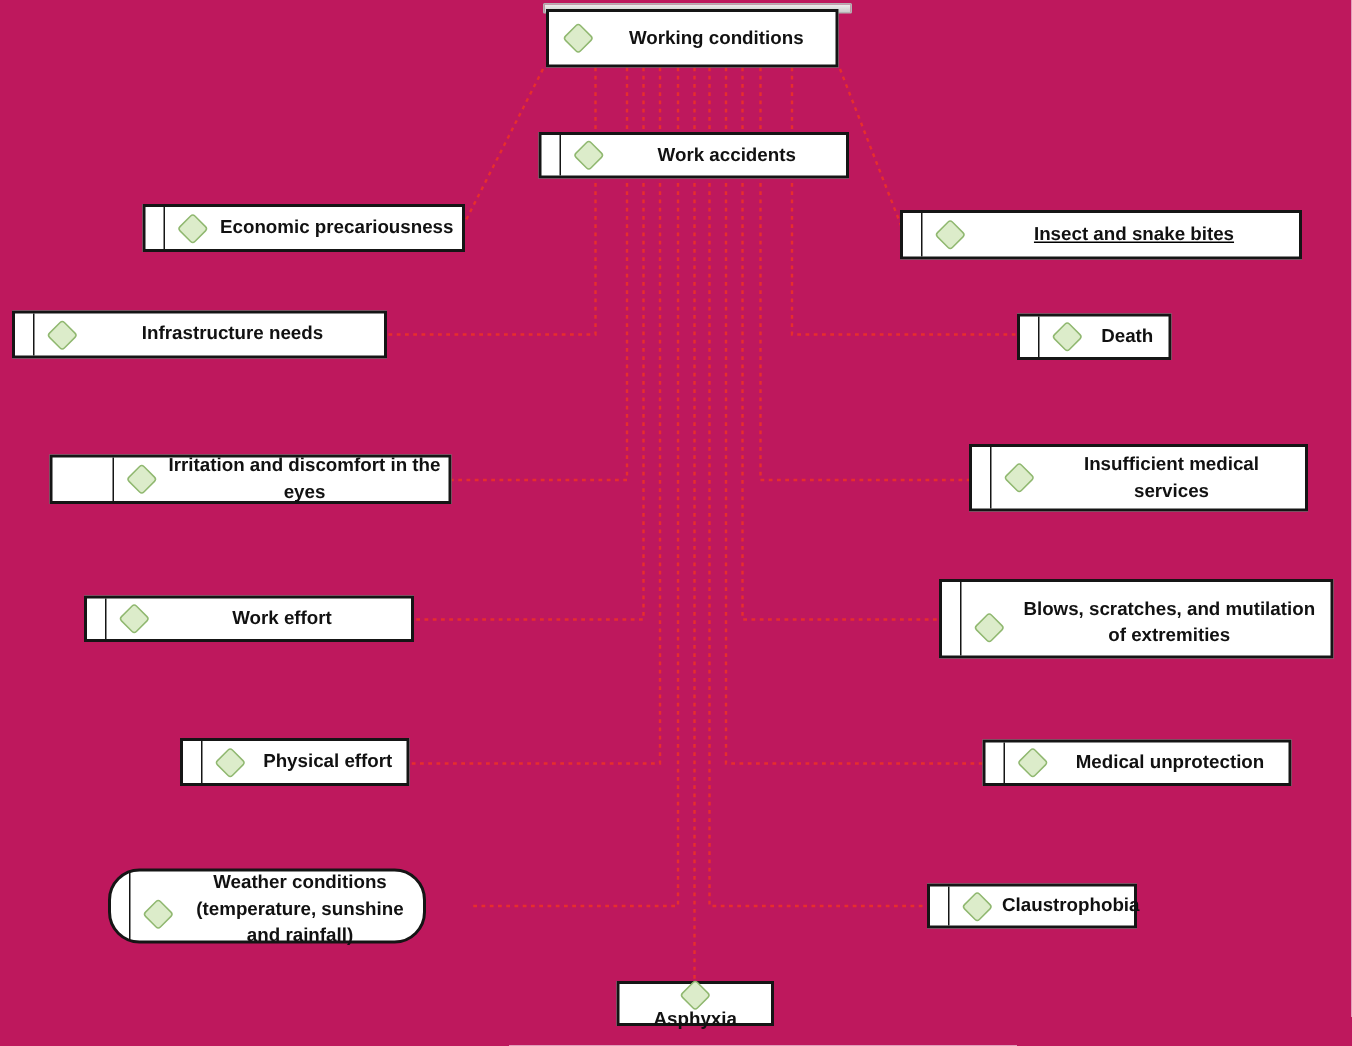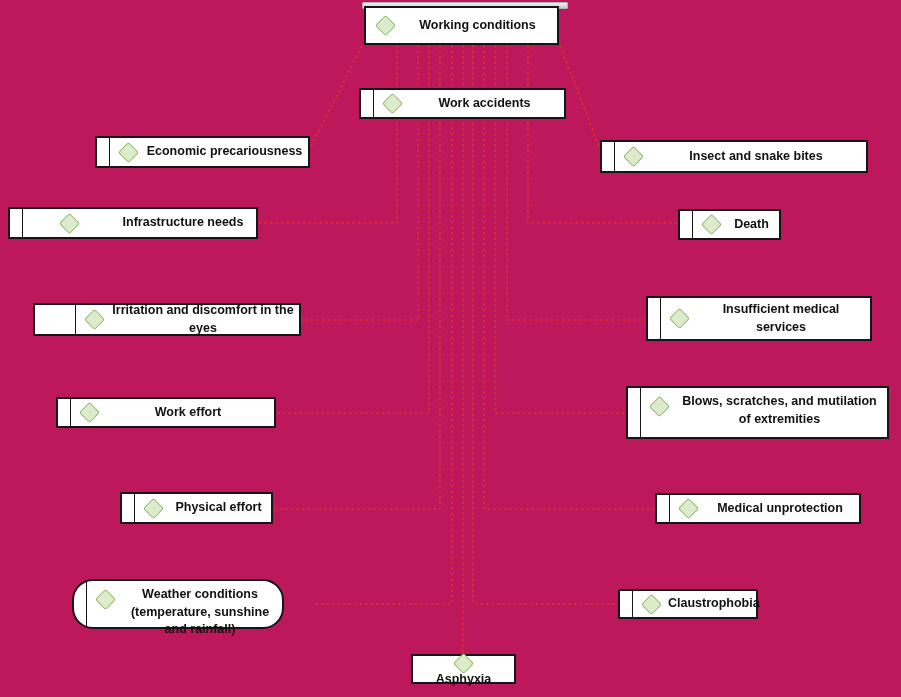--- a/index.html
+++ b/index.html
@@ -25,30 +25,30 @@
   .diamond{
     flex:none;width:13px;height:13px;margin:0 5px;
     background:var(--diamond-fill,#dcecca);
     border:1.4px solid var(--diamond-border,#90b870);
     border-radius:2.5px;transform:rotate(45deg);
   }
   .label{
     flex:1;text-align:center;font-weight:bold;font-size:12.5px;color:#111111;
     line-height:1.4;padding:0 4px;
   }
-  .twoline{align-items:flex-start;}
+  .twoline{align-items:center;}
   .twoline .diamond{margin-top:11px;}
   .twoline .label{padding-top:5px;}
   
   #n-working-conditions{left:364px;top:6px;width:195px;height:39px;}
   #n-working-conditions .diamond{margin-left:12px;}
   #n-work-accidents{left:359px;top:88px;width:207px;height:31px;}
   #n-economic{left:95px;top:136px;width:215px;height:32px;}
-  #n-insect{left:600px;top:140px;width:268px;height:33px;}
-  #n-infrastructure{left:8px;top:207px;width:250px;height:32px;gap:28px;}
+  #n-insect{left:600px;top:140px;width:268px;height:33px;text-decoration:underline;}
+  #n-infrastructure{left:8px;top:207px;width:250px;height:32px;}
   #n-death{left:678px;top:209px;width:103px;height:31px;}
   #n-irritation{left:33px;top:303px;width:268px;height:33px;padding-left:28px;}
   #n-insufficient{left:646px;top:296px;width:226px;height:45px;}
   #n-work-tools{left:56px;top:397px;width:220px;height:31px;}
   #n-blows{left:626px;top:386px;width:263px;height:53px;}
   #n-physical{left:120px;top:492px;width:153px;height:32px;}
   #n-medical{left:655px;top:493px;width:206px;height:31px;}
   #n-weather{left:72px;top:579px;width:212px;height:50px;border-radius:21px;}
   #n-claustrophobia{left:618px;top:589px;width:140px;height:30px;}
   #n-asphyxia{left:411px;top:654px;width:105px;height:30px;flex-direction:column;}

